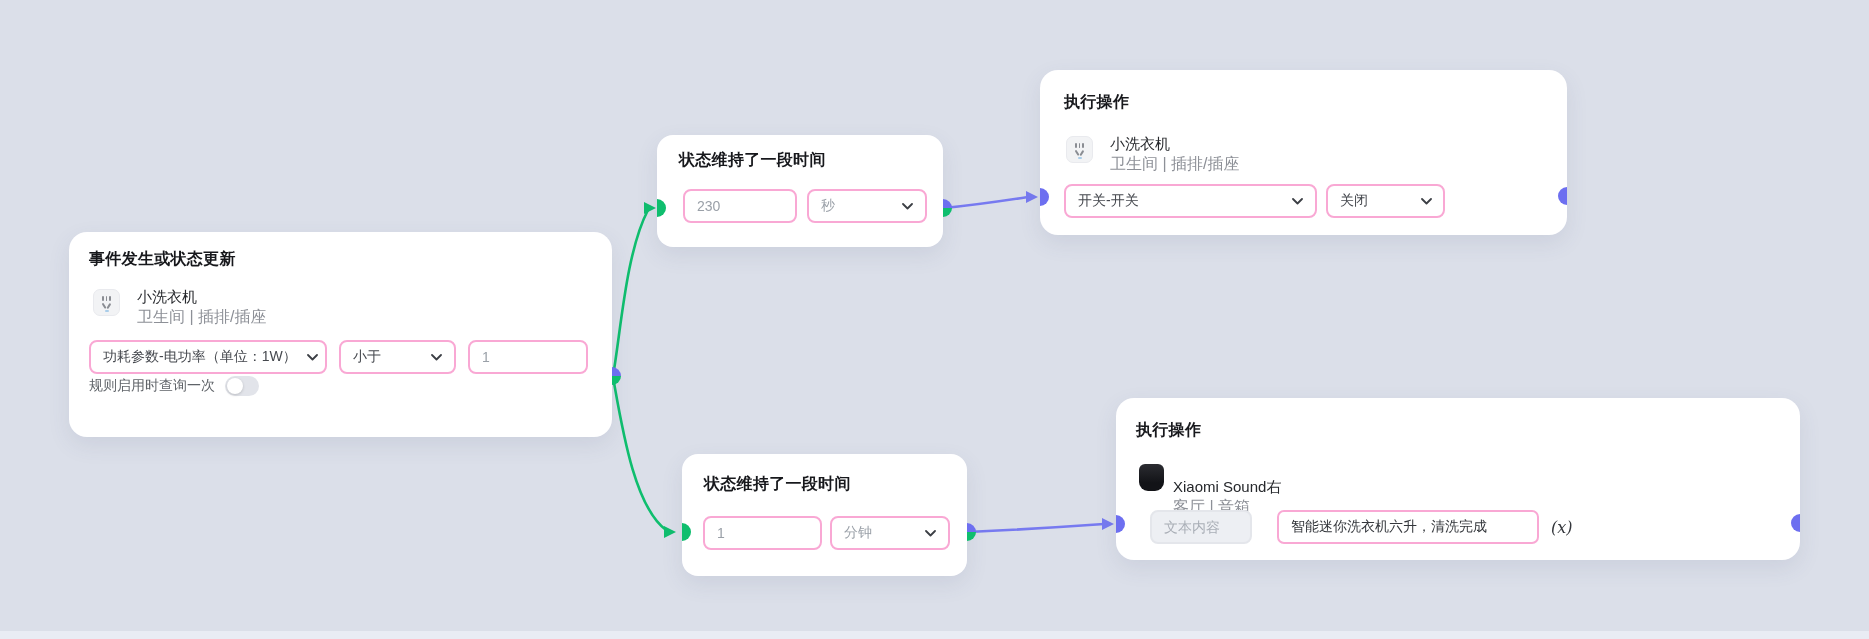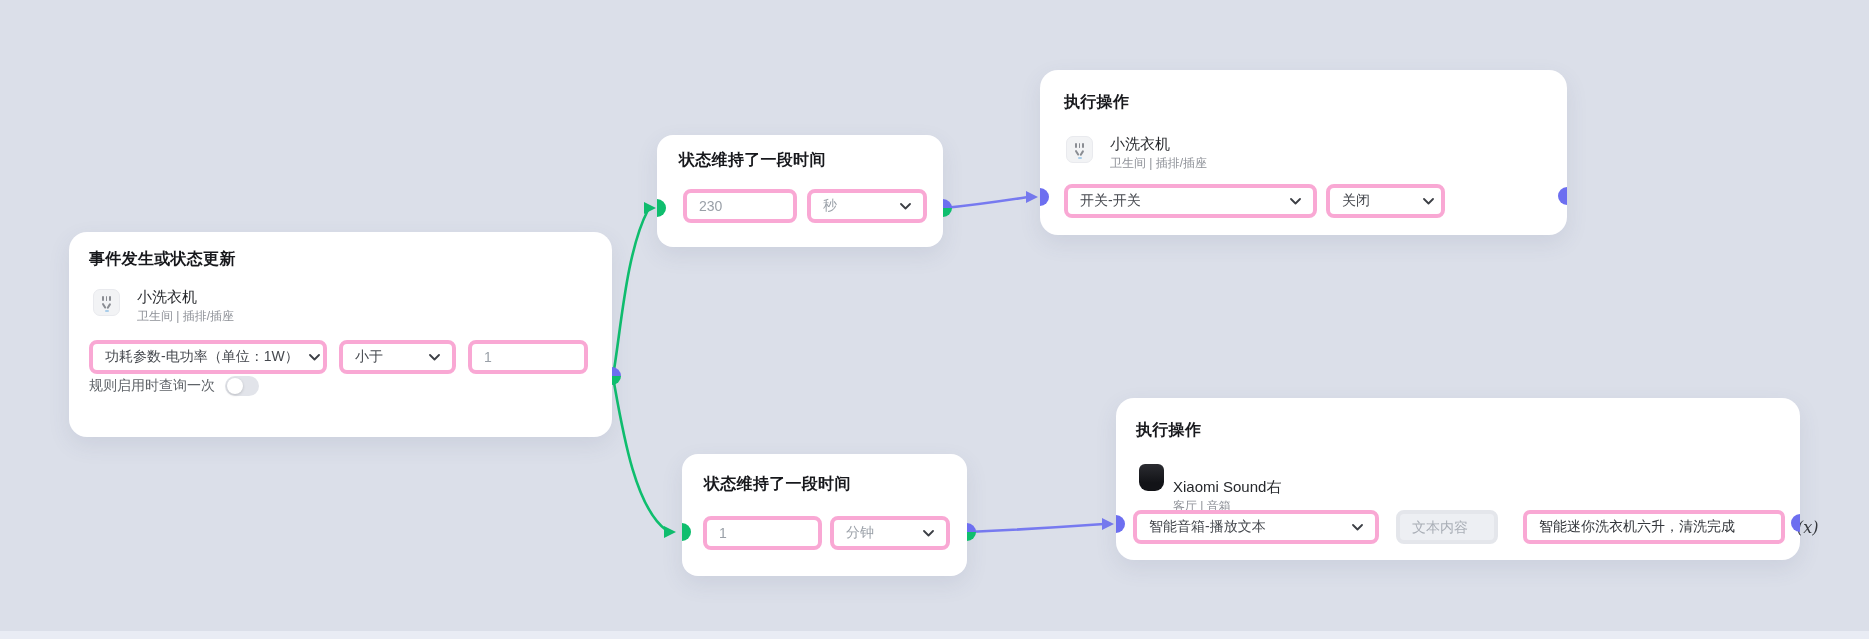--- a/index.html
+++ b/index.html
@@ -32,27 +32,27 @@
   .socket-led { position: absolute; left: 50%; bottom: 3px; width: 4px; height: 2.5px; margin-left: -2px; border-radius: 2px; background: #a9cde9; }
 
   .speaker-icon { position: absolute; width: 27px; height: 27px; }
   .speaker-body {
     position: absolute; left: 1px; top: 0; width: 25px; height: 27px;
     background: linear-gradient(#2b2c31, #121317 70%);
     border-radius: 6px 6px 9px 9px;
   }
 
   .device-name { font-size: 15px; font-weight: 500; color: #26282c; line-height: 18px; }
-  .device-sub  { font-size: 12px; color: #8d9097; line-height: 15px; margin-top: 3px; }
+  .device-sub  { font-size: 16px; color: #8d9097; line-height: 15px; margin-top: 3px; }
   .device-text { position: absolute; }
 
   .row { position: absolute; display: flex; align-items: center; }
 
   .ctl {
-    height: 34px; border: 4px solid #f9a8d4; border-radius: 8px;
+    height: 34px; border: 2px solid #f9a8d4; border-radius: 8px;
     background: #fff; font-size: 14px; display: flex; align-items: center;
   }
   .select { justify-content: space-between; padding: 0 12px; color: #45484e; cursor: pointer; }
   .select .sel-label { white-space: nowrap; }
   .input { padding: 0 12px; color: #9aa0a8; }
   input.ctl { outline: none; }
   input.ctl::placeholder { color: #a9aeb6; }
   .input-dark { color: #34373c; }
   .input-disabled { background: #edeff3; border-color: #e4e6eb; color: #a9aeb6; }
 
@@ -214,28 +214,20 @@
   <div class="card" style="left:1116px; top:398px; width:684px; height:162px;">
     <div class="card-title" style="left:20px; top:22px;">执行操作</div>
     <div class="speaker-icon" style="left:22px; top:66px;">
       <span class="speaker-body"></span>
     </div>
     <div class="device-text" style="left:57px; top:80px;">
       <div class="device-name">Xiaomi Sound右</div>
       <div class="device-sub">客厅 | 音箱</div>
     </div>
     <div class="row" style="left:17px; top:112px;">
-      <div class="ctl select" style="width:246px;">
-        <span class="sel-label">智能音箱-播放文本</span>
-        <span class="chevron">
-            <svg width="11" height="7" viewBox="0 0 11 7">
-              <path d="M1 1 L5.5 5.5 L10 1" fill="none" stroke="#3c3f45" stroke-width="1.8" stroke-linecap="round" stroke-linejoin="round"></path>
-            </svg>
-          </span>
-      </div>
       <input class="ctl input input-disabled" style="width: 102px; margin-left: 17px;" placeholder="文本内容">
       <input class="ctl input input-dark" style="width: 262px; margin-left: 25px; border-radius: 7px;" value="智能迷你洗衣机六升，清洗完成">
       <span class="suffix-x">(x)</span>
     </div>
     <span class="port port-in-left port-purple" style="top:117px;"></span>
     <span class="port port-in-right port-purple" style="top:116px;"></span>
   </div>
 
   <div class="canvas-bottom-edge"></div>
 </div>

